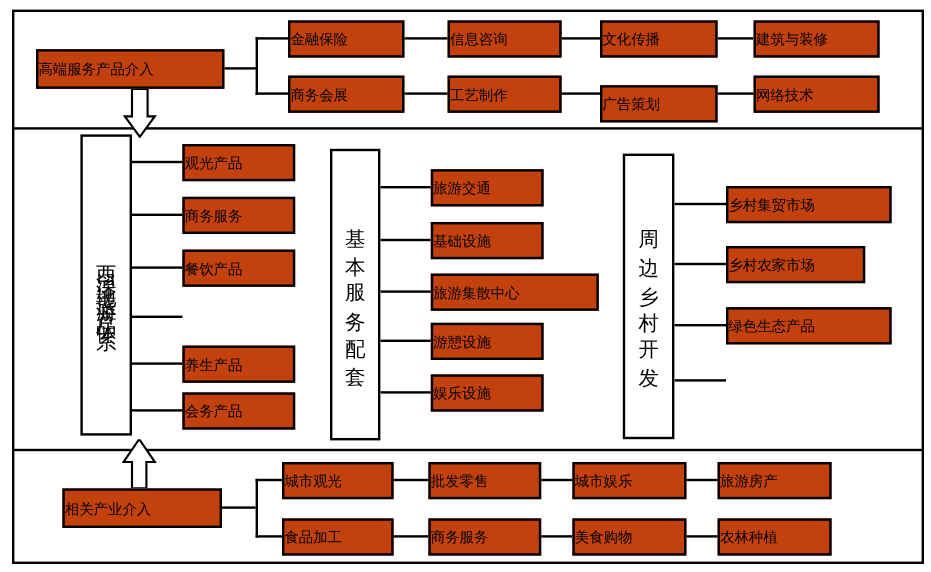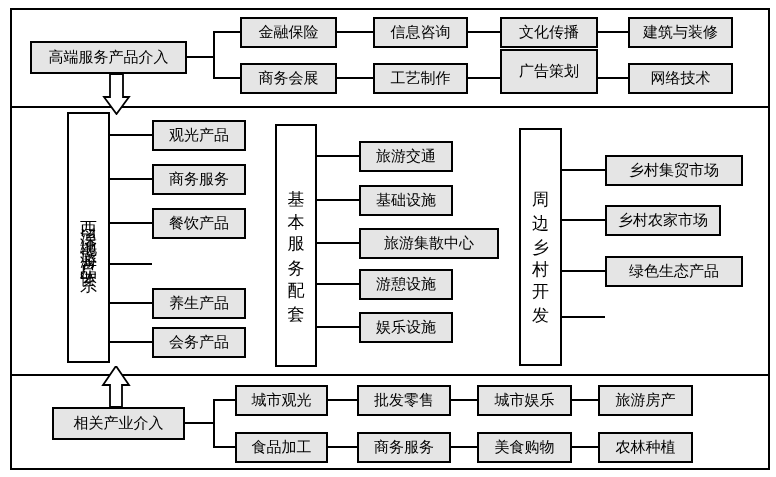--- a/index.html
+++ b/index.html
@@ -4,23 +4,23 @@
 <style>
   html,body { margin:0; padding:0; background:#ffffff; }
   #canvas {
     position:relative; width:776px; height:477px; background:#ffffff;
     font-family:"Liberation Serif","DejaVu Serif",serif; color:#000;
   }
   .frame { position:absolute; border:2px solid #000; box-sizing:border-box; background:transparent; }
   .hline { position:absolute; height:2px; background:#000; z-index:1; }
   .vline { position:absolute; width:2px; background:#000; z-index:1; }
   .box {
-    position:absolute; border:2px solid #000; background:#e5e5e5; box-sizing:border-box;
-    display:flex; align-items:center; justify-content:center;
-    font-size:15px; line-height:1; white-space:nowrap; z-index:2;
+    position:absolute; border:2px solid #000; background:#c2410c; box-sizing:border-box;
+    display:flex; align-items:center; justify-content:flex-start;
+    font-size:12px; line-height:1; white-space:nowrap; z-index:2;
   }
   .vbox {
     position:absolute; border:2px solid #000; background:#fff; box-sizing:border-box;
     display:flex; align-items:center; justify-content:center;
     font-size:17px; z-index:2;
   }
   .vbox span { writing-mode:vertical-lr; text-orientation:upright; line-height:1; }
   .ls-tight span { letter-spacing:6px; }
   .ls-wide  span { letter-spacing:23px; }
   .arrow-svg { position:absolute; z-index:3; }
@@ -60,21 +60,21 @@
   </div>
 
   <div class="box" style="left:240px;top:63px;width:97px;height:31px;">
     <span>商务会展</span>
   </div>
   <div class="hline" style="left:337px;top:77px;width:36px;"></div>
   <div class="box" style="left:373px;top:63px;width:95px;height:31px;">
     <span>工艺制作</span>
   </div>
   <div class="hline" style="left:468px;top:77px;width:32px;"></div>
-  <div class="box" style="left:500px;top:49px;width:98px;height:45px;">
+  <div class="box" style="left:500px;top:71px;width:98px;height:31px;">
     <span>广告策划</span>
   </div>
   <div class="hline" style="left:598px;top:77px;width:30px;"></div>
   <div class="box" style="left:628px;top:63px;width:105px;height:31px;">
     <span>网络技术</span>
   </div>
 
   <svg class="arrow-svg" style="left:100px;top:74px;" width="34" height="41" viewBox="0 0 34 41">
     <polygon points="10,0 23,0 23,23 29,23 16.5,40 4,23 10,23" fill="#ffffff" stroke="#000000" stroke-width="1.8"></polygon>
   </svg>

